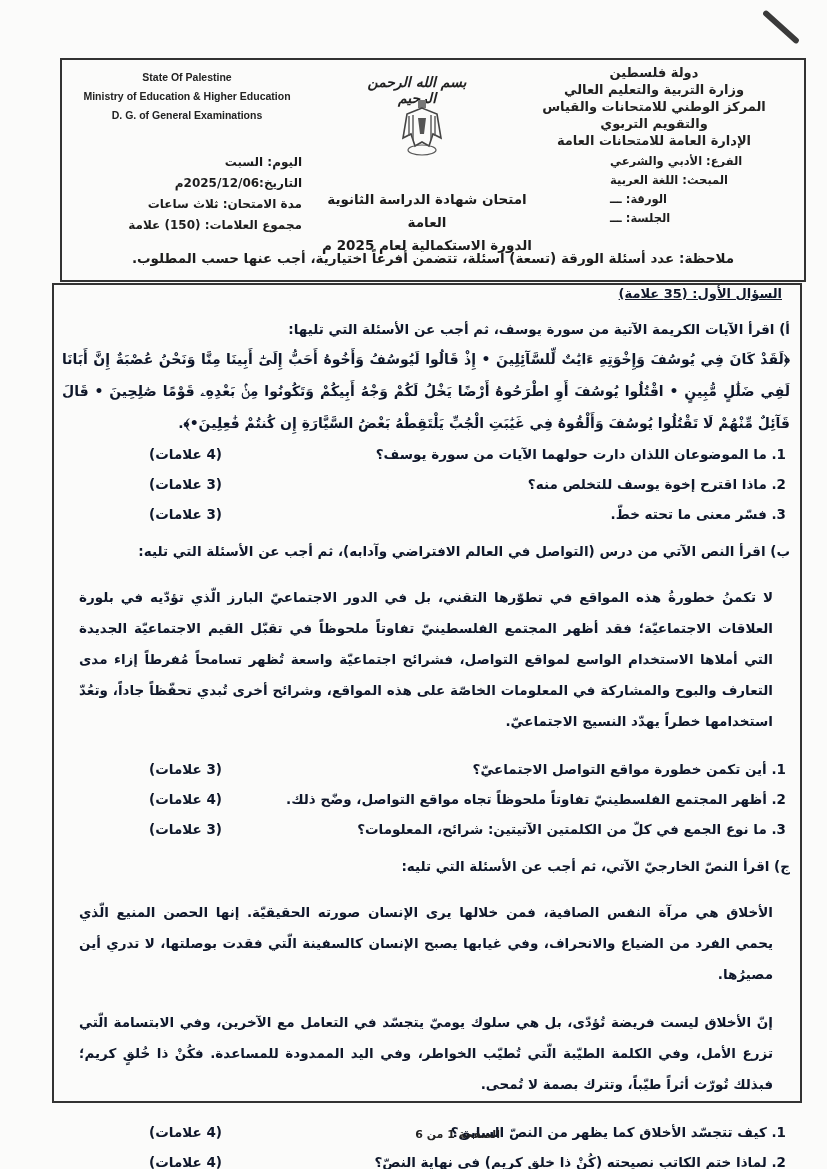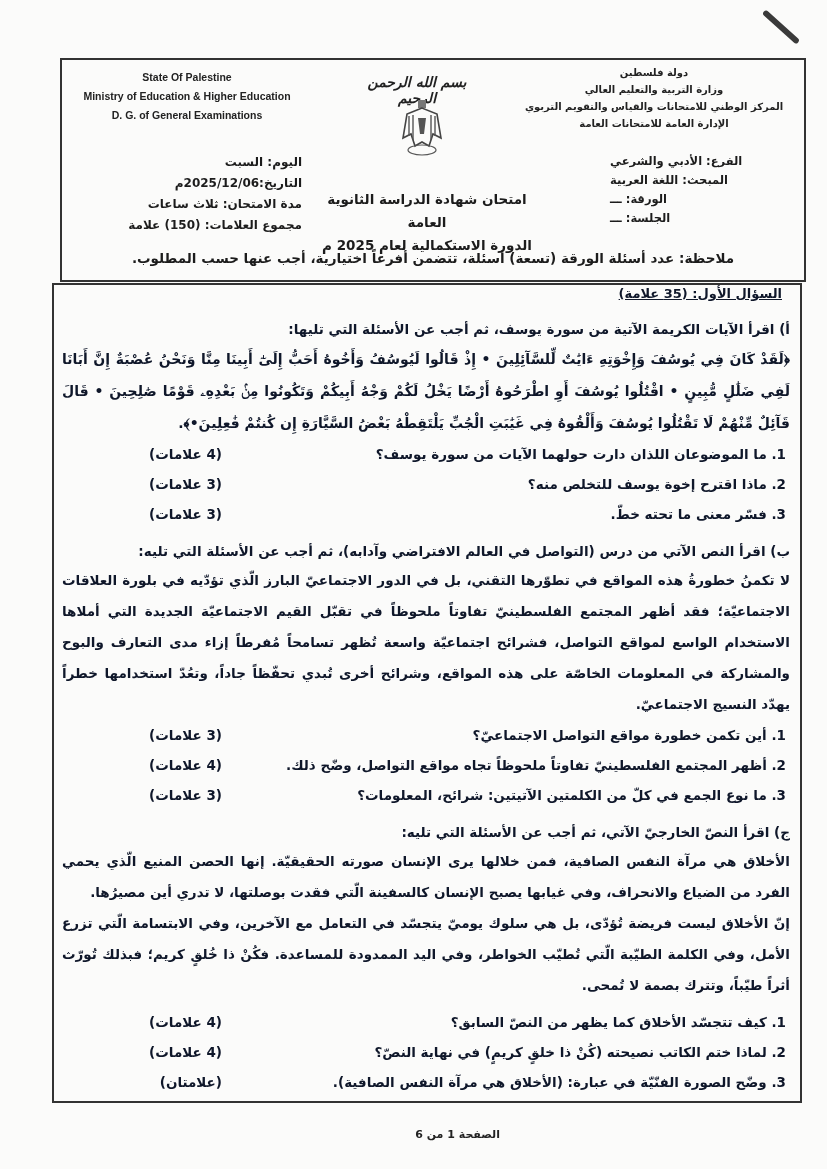--- a/index.html
+++ b/index.html
@@ -17,21 +17,21 @@
     position: absolute; left: 60px; top: 58px; width: 746px; height: 224px;
     border: 2px solid #333; border-left-width: 2px; box-sizing: border-box;
   }
   .hdr-en {
     position: absolute; left: 0; top: 8px; width: 250px; text-align: center;
     font-family: "Liberation Sans", sans-serif; font-weight: bold; font-size: 10.5px;
     line-height: 19px; color: #222;
   }
   .hdr-ar {
     position: absolute; right: 20px; top: 4px; width: 260px; text-align: center;
-    direction: rtl; font-weight: bold; font-size: 10px; line-height: 17px; color: #222;
+    direction: rtl; font-weight: bold; font-size: 13px; line-height: 17px; color: #222;
   }
   .basmala {
     position: absolute; left: 285px; top: 14px; width: 140px; text-align: center;
     direction: rtl; font-size: 14px; font-weight: bold; color: #222; font-style: italic;
   }
   .emblem { position: absolute; left: 335px; top: 38px; width: 50px; height: 60px; }
   .hdr-left-meta {
     position: absolute; left: 40px; top: 92px; width: 200px; direction: rtl;
     text-align: right; font-weight: bold; font-size: 12px; line-height: 21px;
   }
@@ -51,21 +51,21 @@
   .main-box {
     position: absolute; left: 52px; top: 283px; width: 750px; height: 820px;
     border: 2px solid #333; box-sizing: border-box;
   }
   .content {
     position: absolute; left: 62px; top: 280px; width: 728px; direction: rtl;
     text-align: right; font-weight: bold; font-size: 13.5px; color: #0f172a;
   }
   .q-title { display: inline-block; text-decoration: underline; font-size: 13px; margin-right: 8px; }
   .line { line-height: 27px; margin: 0; }
-  .para { text-align: justify; text-align-last: right; line-height: 31px; margin: 0; }
+  .para { text-align: justify; text-align-last: right; line-height: 31px; margin: 17px; }
   .verse { text-align: justify; text-align-last: right; line-height: 32px; font-size: 14px; margin: 0; }
   .q-row { display: flex; justify-content: space-between; line-height: 30px; }
   .q-text { flex: 1; padding-right: 4px; }
   .q-marks { width: 130px; text-align: right; padding-left: 30px; }
   .section-head { line-height: 28px; margin-top: 8px; }
   .footer {
     position: absolute; left: 300px; top: 1128px; width: 200px; 
     direction: rtl; font-size: 11px; font-weight: bold; color: #222;
   }
 </style>

